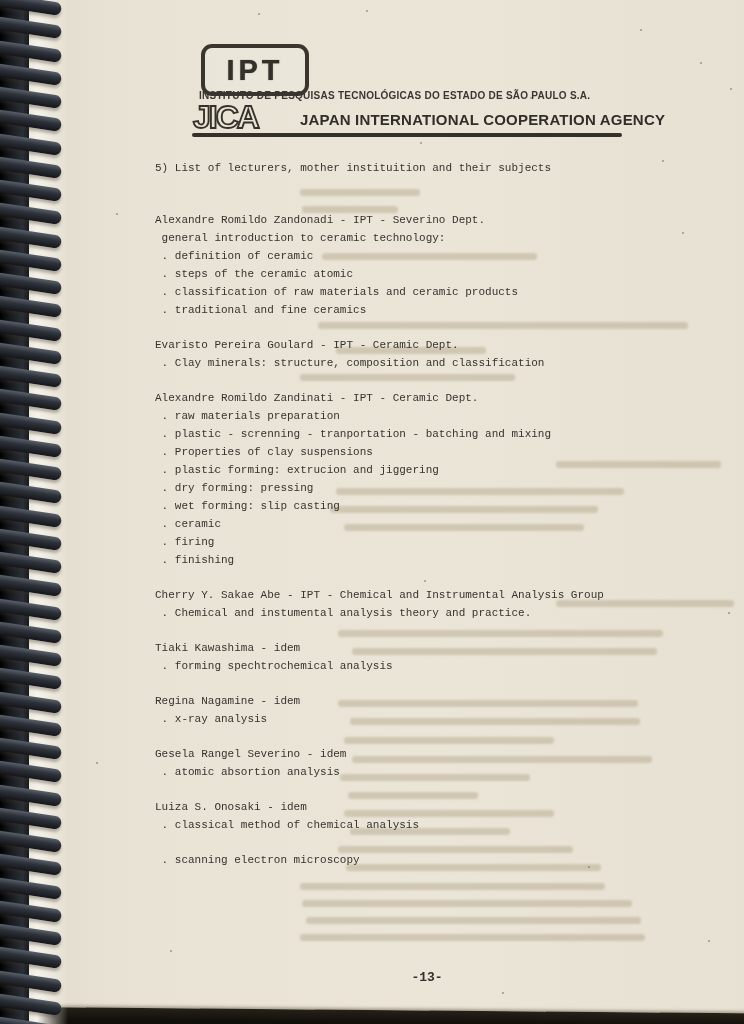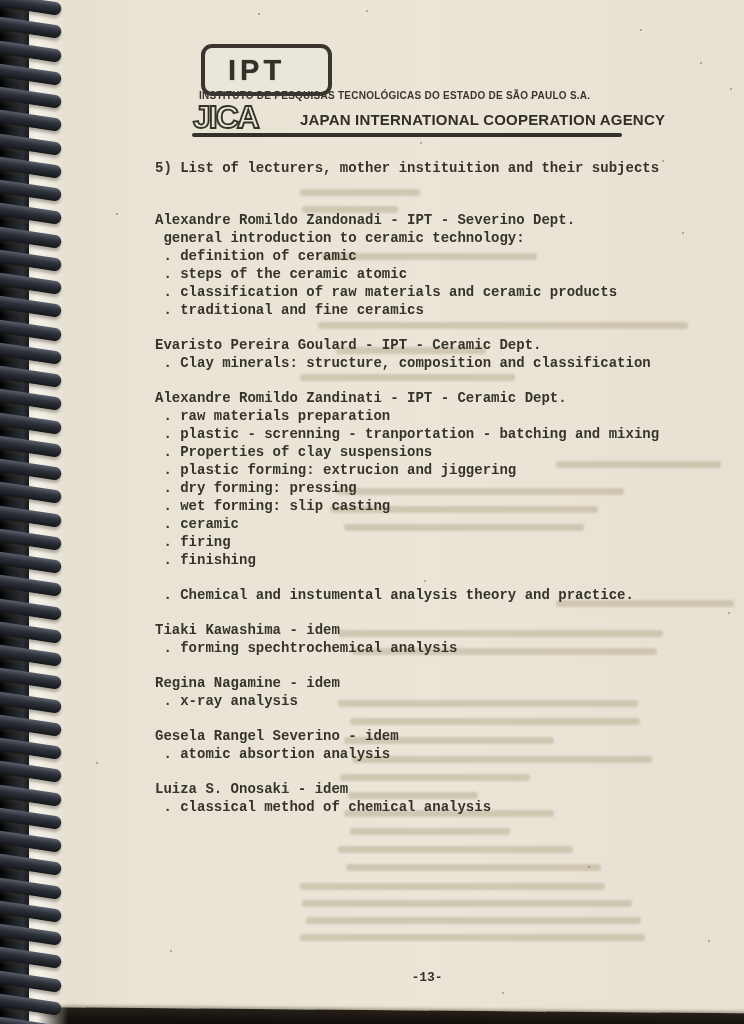--- a/index.html
+++ b/index.html
@@ -14,25 +14,24 @@
   
   .paper{
     position:absolute;inset:0;
     background:linear-gradient(90deg,#e0dacb 0px,#e9e3d6 130px,#ebe5d8 430px,#e7e1d3 744px);
   }
 
   
   .ipt-logo{
     position:absolute;left:201px;top:44px;width:100px;height:44px;
     border:4px solid #3a362f;border-radius:11px;
-    display:flex;align-items:center;
+    display:flex;align-items:center;justify-content:center;
     color:#34302a;font-weight:900;font-size:29px;letter-spacing:4px;
     text-shadow:0 0 1px rgba(50,45,38,.85);
     background:rgba(255,255,255,.08);
-    padding-left:23px;
   }
   .institute{
     position:absolute;left:199px;top:90px;width:460px;
     font-size:10px;font-weight:700;letter-spacing:.25px;color:#3a362f;
     white-space:nowrap;
   }
   .jica-row{
     position:absolute;left:192px;top:99px;height:34px;
     display:flex;align-items:flex-end;gap:10px;
   }
@@ -42,21 +41,21 @@
   }
   .jica-underline{
     position:absolute;left:192px;top:133px;width:430px;height:4px;
     background:#34312b;border-radius:2px;
   }
 
   
   .content{
     position:absolute;left:155px;top:159px;width:575px;z-index:2;
     font-family:"Liberation Mono", monospace;
-    font-weight:700;font-size:14px;color:#36332c;
+    font-weight:400;font-size:11px;color:#36332c;
   }
   .doc-title{line-height:18px;margin-bottom:34px;white-space:pre;}
   .section{margin-bottom:17px;}
   .section-heading,.section-line{line-height:18px;white-space:pre;}
   .footer{
     position:absolute;left:0;top:970px;width:744px;z-index:2;
     padding-left:110px;box-sizing:border-box;text-align:center;
     font-family:"Liberation Mono", monospace;font-weight:700;
     font-size:13px;color:#36332c;
   }
@@ -132,39 +131,41 @@
             <div class="section-line"> . plastic - screnning - tranportation - batching and mixing</div>
             <div class="section-line"> . Properties of clay suspensions</div>
             <div class="section-line"> . plastic forming: extrucion and jiggering</div>
             <div class="section-line"> . dry forming: pressing</div>
             <div class="section-line"> . wet forming: slip casting</div>
             <div class="section-line"> . ceramic</div>
             <div class="section-line"> . firing</div>
             <div class="section-line"> . finishing</div>
           </div>
           <div class="section">
+            <div class="section-heading">Cherry Y. Sakae Abe - IPT - Chemical and Instrumental Analysis Group</div>
             <div class="section-line"> . Chemical and instumental analysis theory and practice.</div>
           </div>
           <div class="section">
             <div class="section-heading">Tiaki Kawashima - idem</div>
             <div class="section-line"> . forming spechtrochemical analysis</div>
           </div>
           <div class="section">
             <div class="section-heading">Regina Nagamine - idem</div>
             <div class="section-line"> . x-ray analysis</div>
           </div>
           <div class="section">
             <div class="section-heading">Gesela Rangel Severino - idem</div>
             <div class="section-line"> . atomic absortion analysis</div>
           </div>
           <div class="section">
             <div class="section-heading">Luiza S. Onosaki - idem</div>
             <div class="section-line"> . classical method of chemical analysis</div>
           </div>
           <div class="section">
+            <div class="section-line"> . scanning electron microscopy</div>
           </div>
         </div>
     </div>
 
     <div class="footer">-13-</div>
 
     <div id="ghosts">
         <div class="ghost" style="left: 300px; top: 189px; width: 120px;"></div>
         <div class="ghost" style="left: 302px; top: 206px; width: 96px;"></div>
         <div class="ghost" style="left: 322px; top: 253px; width: 215px;"></div>

